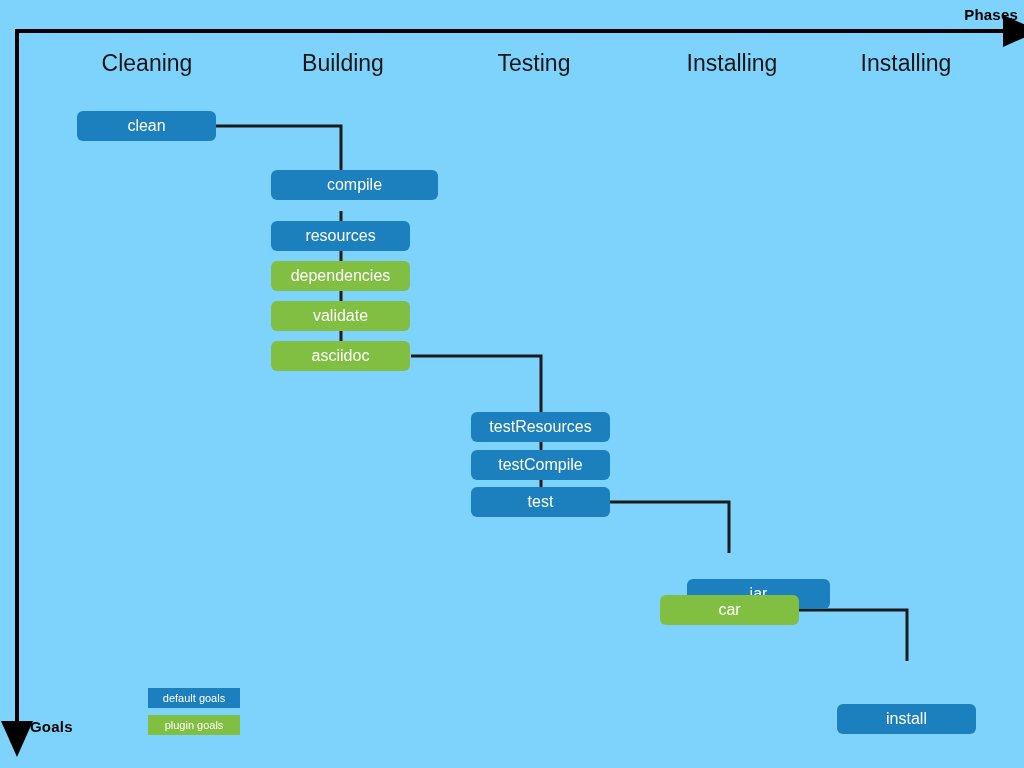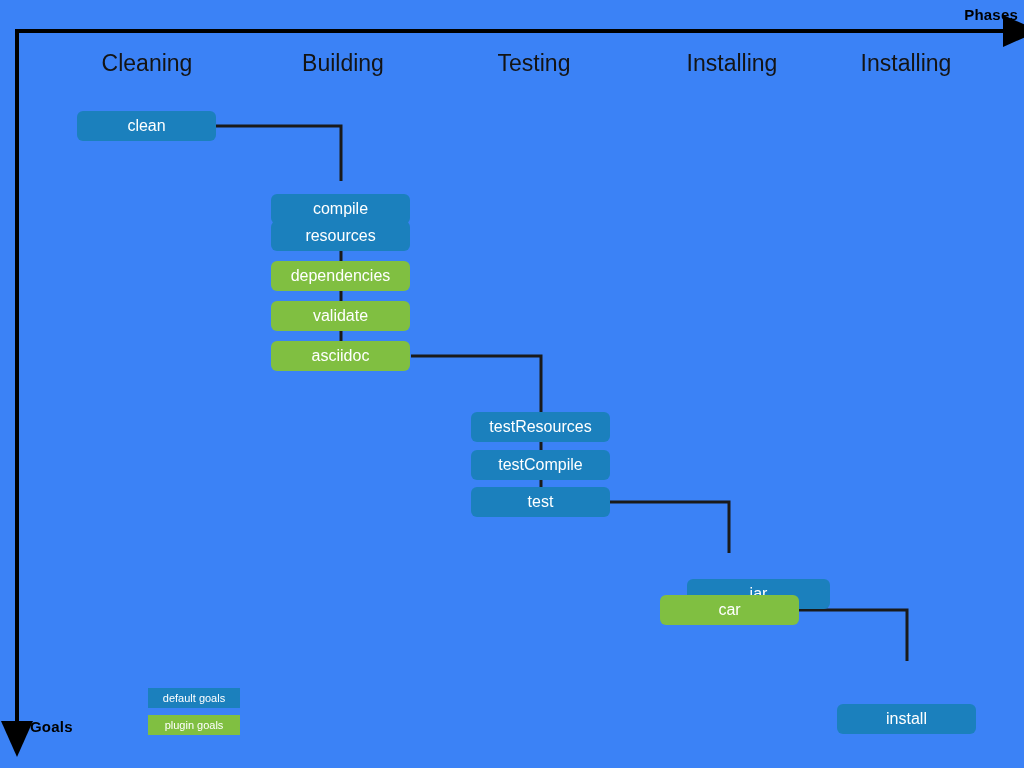--- a/index.html
+++ b/index.html
@@ -9,21 +9,21 @@
     background: #ffffff;
   }
   body {
     font-family: "Liberation Sans", "DejaVu Sans", sans-serif;
     color: #1a1a1a;
   }
   #canvas {
     position: relative;
     width: 1024px;
     height: 768px;
-    background: #3b82f6;
+    background: #7dd3fc;
     overflow: hidden;
   }
   #axes {
     position: absolute;
     left: 0;
     top: 0;
     width: 1024px;
     height: 768px;
   }
   .axis-label {
@@ -131,21 +131,21 @@
   <div id="phase-headers">
       <div class="phase-header" style="left: 37px; width: 220px;">Cleaning</div>
       <div class="phase-header" style="left: 233px; width: 220px;">Building</div>
       <div class="phase-header" style="left: 424px; width: 220px;">Testing</div>
       <div class="phase-header" style="left: 622px; width: 220px;">Installing</div>
       <div class="phase-header" style="left: 796px; width: 220px;">Installing</div>
     </div>
 
   <div id="nodes">
       <div class="node default-goal" style="left: 77px; top: 111px; width: 139px;">clean</div>
-      <div class="node default-goal" style="left: 271px; top: 194px; width: 139px;">compile</div>
+      <div class="node default-goal" style="left: 271px; top: 170px; width: 167px;">compile</div>
       <div class="node default-goal" style="left: 271px; top: 221px; width: 139px;">resources</div>
       <div class="node plugin-goal" style="left: 271px; top: 261px; width: 139px;">dependencies</div>
       <div class="node plugin-goal" style="left: 271px; top: 301px; width: 139px;">validate</div>
       <div class="node plugin-goal" style="left: 271px; top: 341px; width: 139px;">asciidoc</div>
       <div class="node default-goal" style="left: 471px; top: 412px; width: 139px;">testResources</div>
       <div class="node default-goal" style="left: 471px; top: 450px; width: 139px;">testCompile</div>
       <div class="node default-goal" style="left: 471px; top: 487px; width: 139px;">test</div>
       <div class="node default-goal" style="left: 660px; top: 579px; width: 143px; margin-left: 27px;">jar</div>
       <div class="node plugin-goal" style="left: 660px; top: 595px; width: 139px;">car</div>
       <div class="node default-goal" style="left: 837px; top: 661px; width: 139px; margin-top: 43px;">install</div>

